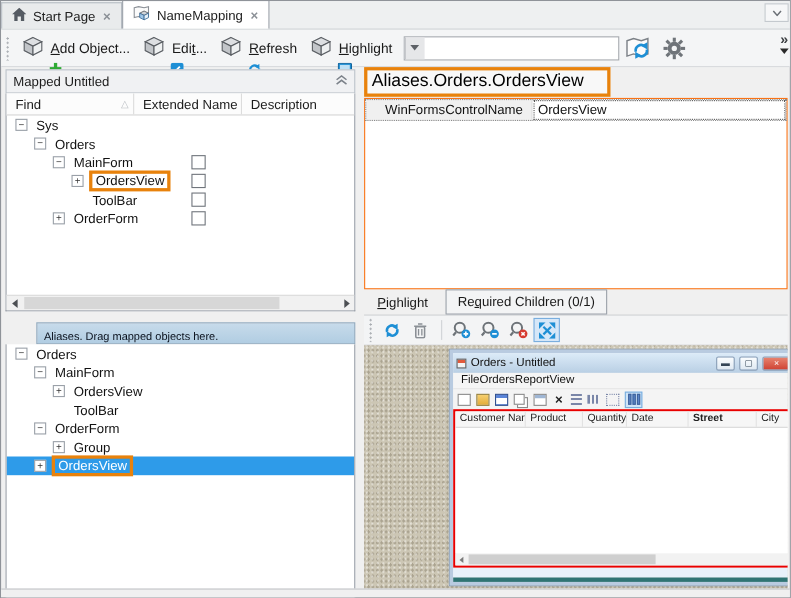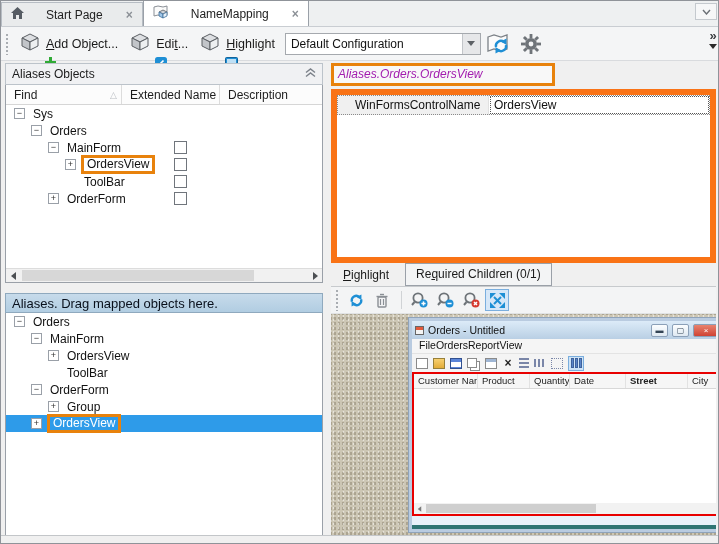--- a/index.html
+++ b/index.html
@@ -2,21 +2,21 @@
 <html><head>
 <meta charset="utf-8">
 <style>
   *{margin:0;padding:0;box-sizing:border-box;}
   html,body{background:#d7d7d7;}
   body{font-family:"Liberation Sans","DejaVu Sans",sans-serif;}
   #app{position:relative;width:719px;height:544px;background:#f0f0f0;border:1px solid #8f9399;overflow:hidden;}
 
   
   .tabbar{position:absolute;left:0;top:0;width:719px;height:26px;background:#eef0f1;border-bottom:1px solid #c9cdd2;display:flex;align-items:flex-end;}
-  .tab{height:24px;display:flex;align-items:center;gap:22px;padding:0 8px 0 9px;font-size:12px;color:#222;border:1px solid #b6bcc3;border-bottom:none;background:#e9ebec;}
+  .tab{height:24px;display:flex;align-items:center;gap:6px;padding:0 8px 0 9px;font-size:12px;color:#222;border:1px solid #b6bcc3;border-bottom:none;background:#e9ebec;}
   .tab.active{height:26px;background:#fff;border-color:#9aa0a8;}
   .tab .close{color:#8b9096;font-size:12px;font-weight:bold;padding:0 1px;cursor:default;}
   .tabbar-spacer{flex:1;}
   .tab-overflow{width:22px;height:17px;margin:0 3px 6px 0;background:#f6f7f8;border:1px solid #c4c9ce;display:flex;align-items:center;justify-content:center;}
 
   
   .toolbar{position:absolute;left:0;top:26px;width:719px;height:34px;background:#f4f5f6;border-bottom:1px solid #d9dbde;display:flex;align-items:center;}
   .grip{width:4px;height:22px;margin:0 5px 0 4px;background-image:radial-gradient(#a9adb2 1px,transparent 1.1px);background-size:4px 4px;}
   .tbtn{display:flex;align-items:center;gap:4px;padding:2px 6px;font-size:12.5px;color:#1a1a1a;border-radius:2px;}
   .tbtn .key{text-decoration:underline;}
@@ -56,27 +56,27 @@
   .cb{position:absolute;left:168px;top:2px;width:13px;height:13px;border:1px solid #70757c;background:#fff;}
   .trow.sel{background:#2e9be9;color:#fff;}
 
   .hscroll{position:absolute;left:0;bottom:0;width:100%;height:14px;background:#f1f1f1;border-top:1px solid #dcdcdc;}
   .hs-arrow{position:absolute;top:0;width:14px;height:13px;display:flex;align-items:center;justify-content:center;}
   .hs-left{left:0;}.hs-right{right:0;}
   .tri-l{width:0;height:0;border-top:4px solid transparent;border-bottom:4px solid transparent;border-right:5px solid #4c4f53;}
   .tri-r{width:0;height:0;border-top:4px solid transparent;border-bottom:4px solid transparent;border-left:5px solid #4c4f53;}
   .hs-thumb{position:absolute;left:16px;top:1px;width:232px;height:11px;background:#d7d7d7;}
 
-  .aliases-hdr{margin-top:10px;height:20px;background:linear-gradient(#c7dbeb,#b1cde2);border:1px solid #8fa9be;display:flex;align-items:center;padding:0 6px;font-size:13px;color:#09101c;}
+  .aliases-hdr{margin-top:10px;height:20px;background:linear-gradient(#c7dbeb,#b1cde2);border:1px solid #8fa9be;display:flex;align-items:flex-end;padding:0 6px;font-size:10px;color:#09101c;margin-left:28px;}
   .aliases-body{border:1px solid #9aa0a8;border-top:none;background:#fff;height:244px;position:relative;overflow:hidden;}
 
   
   .obj-hdr{height:26px;display:flex;align-items:center;}
-  .obj-path{border:3px solid #e8820c;background:#f8f8f8;font-size:12px;color:#a21caf;padding:1px 6px 2px 4px;min-width:224px;font-style:italic;}
-  .prop-table{margin-top:2px;height:174px;border:6px solid #f97316;background:#fff;}
+  .obj-path{border:3px solid #e8820c;background:#f8f8f8;font-size:16px;color:#000000;padding:1px 6px 2px 4px;min-width:224px;}
+  .prop-table{margin-top:2px;height:174px;border:1px solid #f97316;background:#fff;}
   .prow{height:20px;display:flex;outline:1px dotted #8a8a8a;outline-offset:-1px;}
   .pname{width:152px;background:#f0f0f0;border-right:1px solid #e0e0e0;display:flex;align-items:center;padding-left:18px;font-size:12px;color:#111;}
   .pval{flex:1;display:flex;align-items:center;padding-left:5px;font-size:12px;color:#111;outline:1px dotted #555;outline-offset:-2px;}
 
   .dtabs{height:24px;display:flex;align-items:center;border-bottom:1px solid #c7cacd;}
   .dtab-props{margin-left:12px;font-size:12px;color:#1a1a1a;}
   .dtab-req{margin-left:16px;font-size:12px;color:#1a1a1a;border:1px solid #9aa0a8;background:#f3f4f5;padding:3px 10px 4px;}
   .key-u{text-decoration:underline;}
 
   .minibar{height:27px;background:#f3f4f5;display:flex;align-items:center;border-bottom:1px solid #e0e2e4;}
@@ -185,42 +185,59 @@
             <svg width="12" height="12" viewBox="0 0 12 12">
               <rect x="0" y="0" width="12" height="12" rx="2.5" fill="#1e8fd5"></rect>
               <line x1="3" y1="9" x2="8.5" y2="3.5" stroke="#fff" stroke-width="1.7"></line>
               <rect x="2.4" y="8.4" width="2" height="2" fill="#fff"></rect>
             </svg>
           </span>
       </span>
       <span><span>Edi</span><span class="key">t</span><span>...</span></span>
     </div>
 
-
     <div class="tbtn">
       <span class="cube-wrap">
         <svg width="20" height="20" viewBox="0 0 20 20">
           <polygon points="10,1 18,5 10,9 2,5" fill="#dddfe2" stroke="#5a5e63"></polygon>
           <polygon points="2,5 10,9 10,17 2,13" fill="#c2c5c9" stroke="#5a5e63"></polygon>
           <polygon points="18,5 10,9 10,17 18,13" fill="#eef0f1" stroke="#5a5e63"></polygon>
         </svg>
         <span class="badge">
+            <svg width="13" height="13" viewBox="0 0 13 13">
+          <path d="M2.5,7.5 A4,4 0 0 1 9,3.5" fill="none" stroke="#1e8fd5" stroke-width="2"></path>
+          <polygon points="10.8,1.2 10.8,6 6.5,3.5" fill="#1e8fd5"></polygon>
+          <path d="M10.5,5.5 A4,4 0 0 1 4,9.5" fill="none" stroke="#1e8fd5" stroke-width="2"></path>
+          <polygon points="2.2,11.8 2.2,7 6.5,9.5" fill="#1e8fd5"></polygon>
+        </svg>
+          </span>
+      </span>
+      <span><span></span><span class="key">R</span><span>efresh</span></span>
+    </div>
+
+    <div class="tbtn">
+      <span class="cube-wrap">
+        <svg width="20" height="20" viewBox="0 0 20 20">
+          <polygon points="10,1 18,5 10,9 2,5" fill="#dddfe2" stroke="#5a5e63"></polygon>
+          <polygon points="2,5 10,9 10,17 2,13" fill="#c2c5c9" stroke="#5a5e63"></polygon>
+          <polygon points="18,5 10,9 10,17 18,13" fill="#eef0f1" stroke="#5a5e63"></polygon>
+        </svg>
+        <span class="badge">
             <svg width="13" height="12" viewBox="0 0 13 12">
           <rect x="0.5" y="0.5" width="12" height="8" rx="1" fill="#1e8fd5" stroke="#13639a"></rect>
           <rect x="2" y="2" width="9" height="5" fill="#bfe0f5"></rect>
           <rect x="4.5" y="9" width="4" height="1.6" fill="#13639a"></rect>
               <rect x="3" y="10.6" width="7" height="1.4" fill="#13639a"></rect>
         </svg>
           </span>
       </span>
       <span><span></span><span class="key">H</span><span>ighlight</span></span>
     </div>
 
     <div class="config-select">
-      <span class="val">Default Configuration</span>
       <span class="dd">
           <span class="chev"></span>
         </span>
     </div>
 
     <div class="iconbtn">
       <svg width="26" height="22" viewBox="0 0 26 22">
         <polygon points="2,4 8,2 15,4 21,2 21,16 15,18 8,16 2,18" fill="#fbfbfb" stroke="#7c8187" stroke-width="1.3"></polygon>
         <path d="M10,14 A5,5 0 0 1 18,9" fill="none" stroke="#1e8fd5" stroke-width="2.4"></path>
         <polygon points="20.5,5.5 20.5,12 14.8,8.6" fill="#1e8fd5"></polygon>
@@ -249,21 +266,21 @@
     </div>
 
     <div class="tb-overflow">
       <div>»</div>
       <div class="tri"></div>
     </div>
   </div>
 
   <div class="leftcol">
     <div class="panel-hdr">
-      <span>Aliases Objects</span>
+      <span>Mapped Untitled</span>
       <span class="sp"></span>
       <span>
         <svg width="11" height="10" viewBox="0 0 11 10">
             <polyline points="1,4.5 5.5,1 10,4.5" fill="none" stroke="#7c828a" stroke-width="1.4"></polyline>
             <polyline points="1,8.5 5.5,5 10,8.5" fill="none" stroke="#7c828a" stroke-width="1.4"></polyline>
           </svg>
       </span>
     </div>
 
     <div class="mapped-body">

